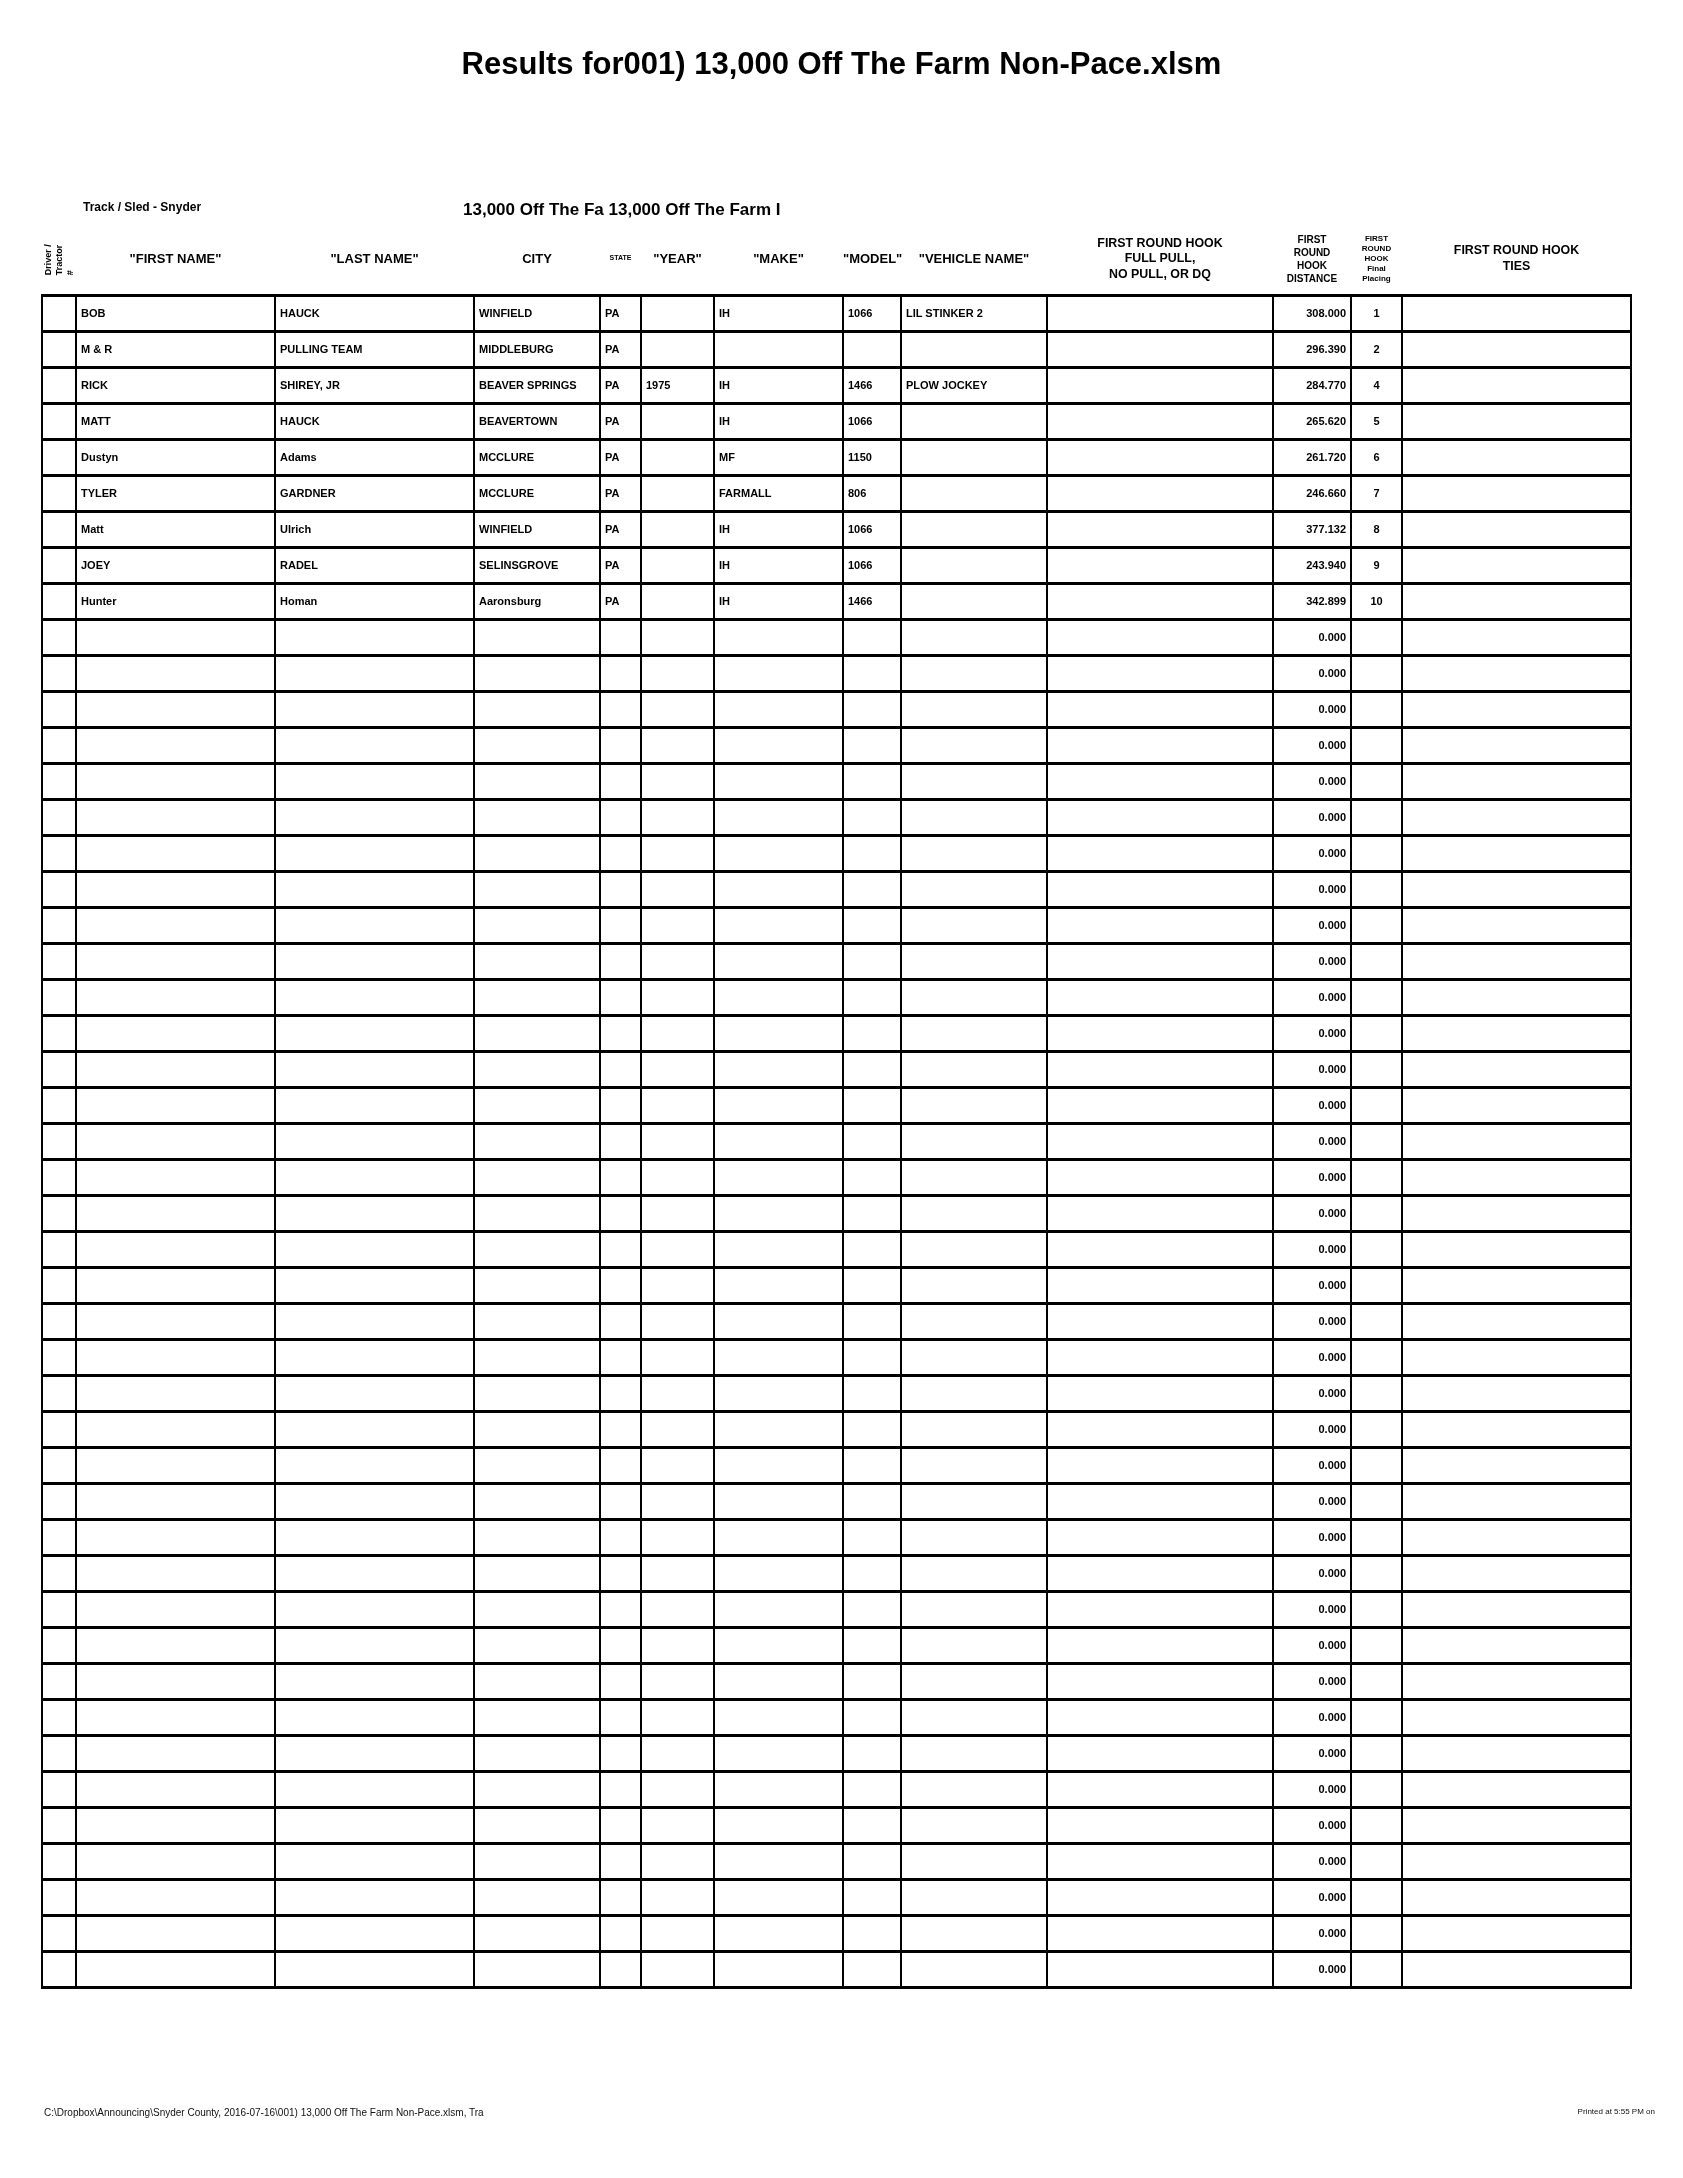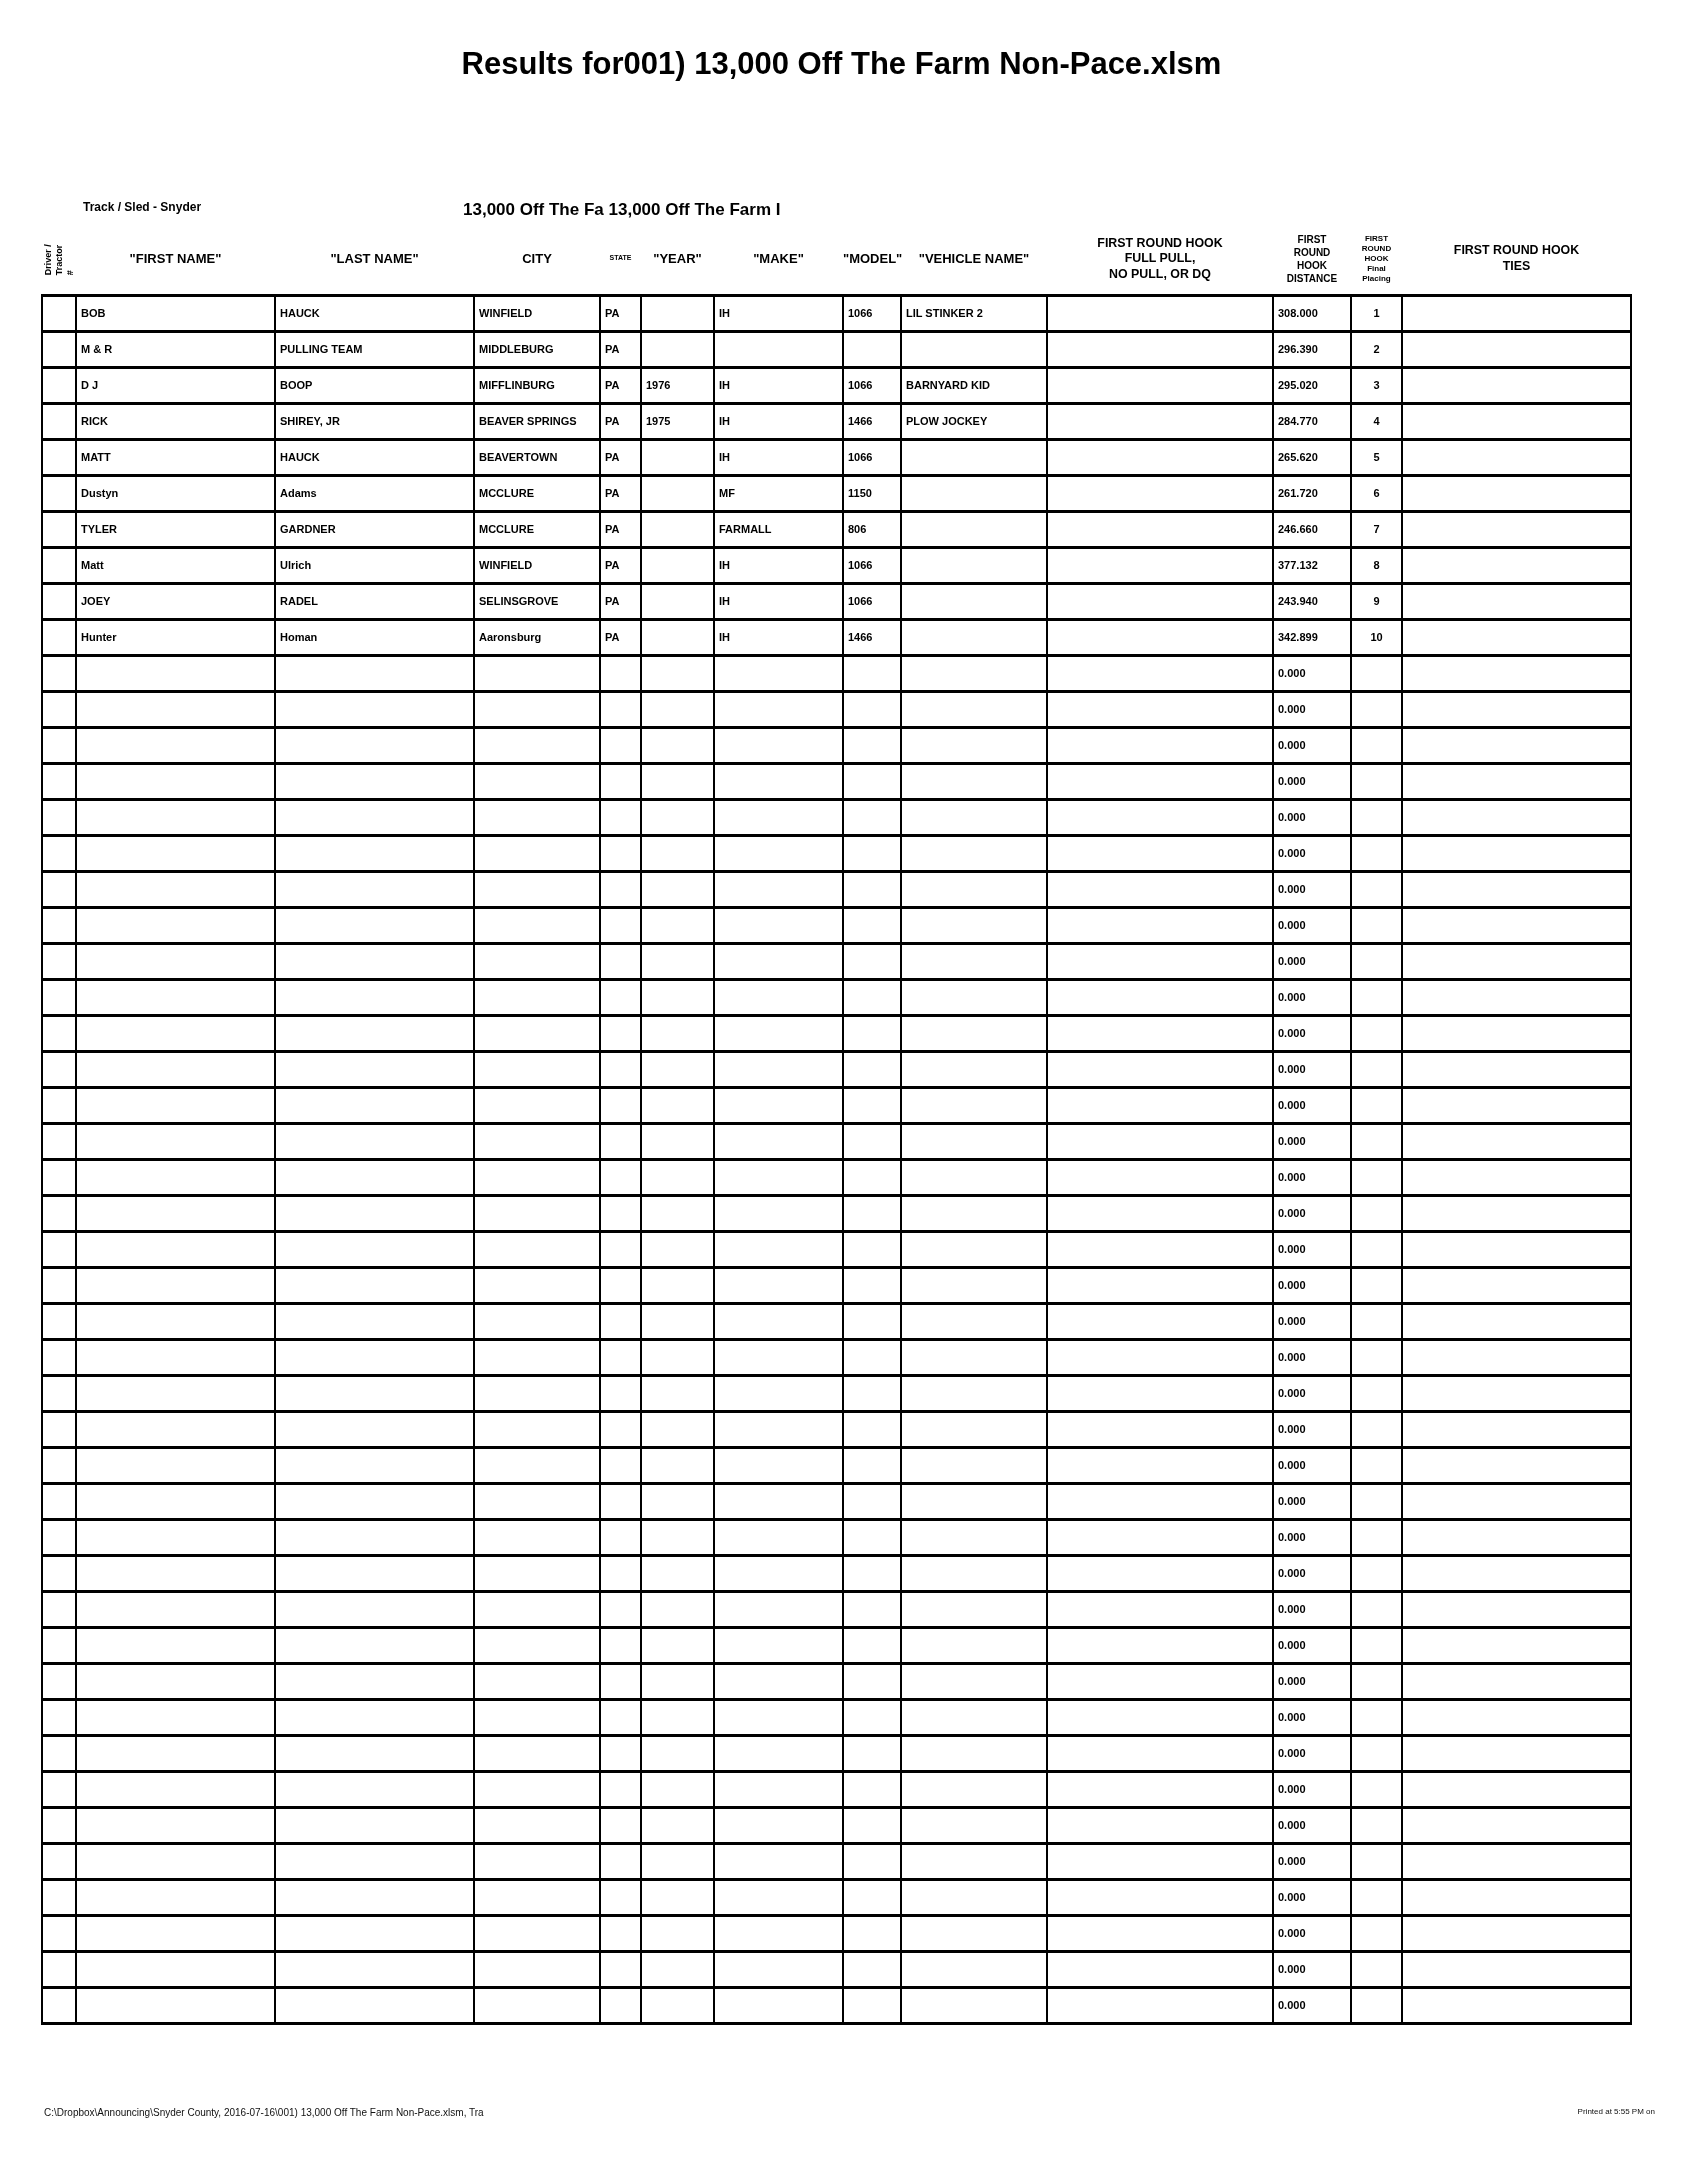--- a/index.html
+++ b/index.html
@@ -56,21 +56,21 @@
   }
   tbody td {
     border:2px solid #000;
     border-top-width:3px; border-bottom-width:3px;
     height:36px;
     font-size:11px; font-weight:bold;
     padding:0 4px;
     white-space:nowrap; overflow:hidden;
     text-align:left; vertical-align:middle;
   }
-  tbody td.c10 { }
+  tbody td.c10 { text-align:right; }
   tbody td.c11 { text-align:center; }
   .footer-left {
     position:absolute; left:44px; top:2107px;
     font-size:10px; color:#111;
   }
   .footer-right {
     position:absolute; right:28px; top:2107px;
     font-size:8px; color:#111;
   }
 </style>
@@ -154,35 +154,20 @@
           <td class="c6"></td>
           <td class="c7"></td>
           <td class="c8"></td>
           <td class="c9"></td>
           <td class="c10">296.390</td>
           <td class="c11">2</td>
           <td class="c12"></td>
         </tr>
         <tr>
           <td class="c0"></td>
-          <td class="c1">D J</td>
-          <td class="c2">BOOP</td>
-          <td class="c3">MIFFLINBURG</td>
-          <td class="c4">PA</td>
-          <td class="c5">1976</td>
-          <td class="c6">IH</td>
-          <td class="c7">1066</td>
-          <td class="c8">BARNYARD KID</td>
-          <td class="c9"></td>
-          <td class="c10">295.020</td>
-          <td class="c11">3</td>
-          <td class="c12"></td>
-        </tr>
-        <tr>
-          <td class="c0"></td>
           <td class="c1">RICK</td>
           <td class="c2">SHIREY, JR</td>
           <td class="c3">BEAVER SPRINGS</td>
           <td class="c4">PA</td>
           <td class="c5">1975</td>
           <td class="c6">IH</td>
           <td class="c7">1466</td>
           <td class="c8">PLOW JOCKEY</td>
           <td class="c9"></td>
           <td class="c10">284.770</td>

